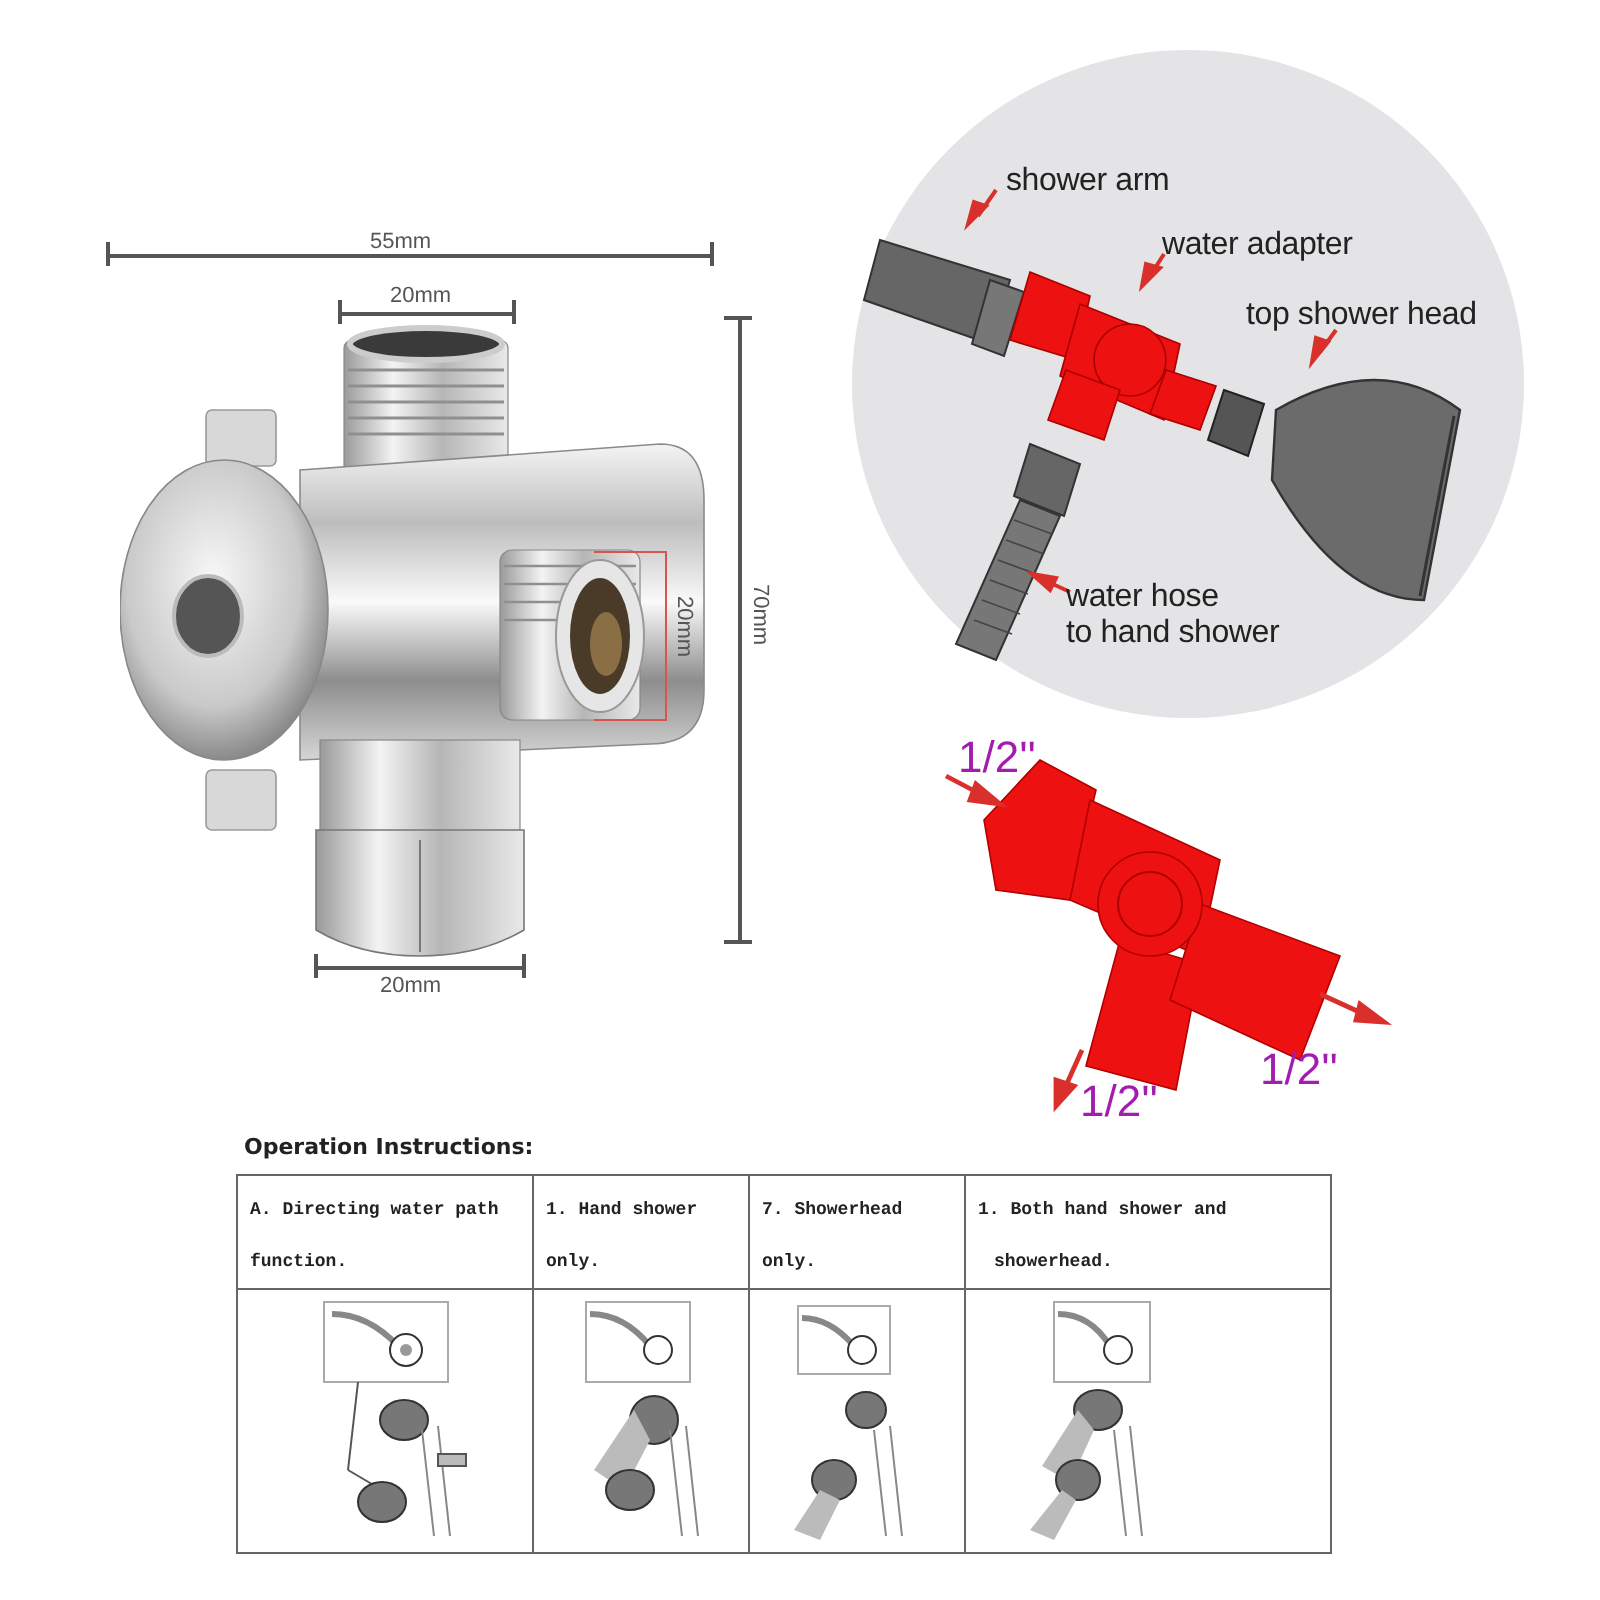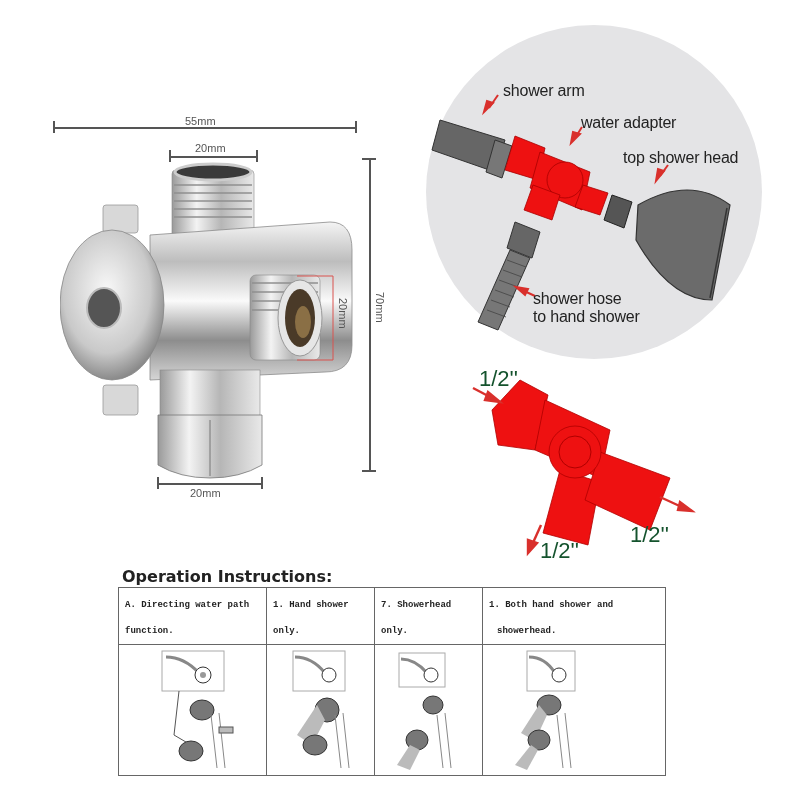--- a/index.html
+++ b/index.html
@@ -4,22 +4,22 @@
 <style>
   html,body{margin:0;padding:0;background:#fff;}
   body{width:800px;height:800px;position:relative;overflow:hidden;font-family:"Liberation Sans",sans-serif;color:#333;}
   .abs{position:absolute;}
   .dim-text{font-size:11px;color:#555;font-family:"Liberation Sans",sans-serif;}
   .hline{position:absolute;height:1.5px;background:#555;}
   .vline{position:absolute;width:1.5px;background:#555;}
   .tick-v{position:absolute;width:1.5px;height:12px;background:#555;}
   .tick-h{position:absolute;height:1.5px;width:14px;background:#555;}
   .label{position:absolute;font-size:16px;color:#222;white-space:nowrap;letter-spacing:-0.2px;text-align:right;}
-  .big-label{position:absolute;font-size:22px;color:#14532d;white-space:nowrap;text-align:center;}
-  .title{position:absolute;left:122px;top:567px;font-family:"DejaVu Sans",sans-serif;font-weight:bold;font-size:16px;color:#222;}
+  .big-label{position:absolute;font-size:22px;color:#a21caf;white-space:nowrap;text-align:center;}
+  .title{position:absolute;left:122px;top:567px;font-family:"DejaVu Sans",sans-serif;font-weight:bold;font-size:11px;color:#222;}
   table.ops{position:absolute;left:118px;top:587px;width:547px;height:180px;border-collapse:collapse;table-layout:fixed;}
   table.ops td{border:1.5px solid #666;vertical-align:top;padding:0;}
   .hdr{font-family:Liberation Mono, monospace;font-weight:bold;font-size:9px;color:#222;line-height:26px;padding:4px 6px 0 6px !important;text-align:justify;text-align-last:left;height:48px;}
   .hdr span{display:block;}
   .cell-img{height:126px;position:relative;}
 </style>
 </head>
 <body>
 
 <div>
@@ -142,21 +142,21 @@
         <polygon points="571,143 580,134 573,132"></polygon>
       <line x1="668" y1="165" x2="660" y2="176"></line>
         <polygon points="656,181 664,171 658,169"></polygon>
       <line x1="535" y1="296" x2="522" y2="290"></line>
         <polygon points="516,287 528,289 525,295"></polygon>
     </g>
   </svg>
   <div class="label" style="left:503px;top:82px;">shower arm</div>
   <div class="label" style="left:581px;top:114px;">water adapter</div>
   <div class="label" style="left:623px;top:149px;">top shower head</div>
-  <div class="label" style="left:533px;top:290px;">shower hose</div>
+  <div class="label" style="left:533px;top:290px;">water hose</div>
   <div class="label" style="left:533px;top:308px;">to hand shower</div>
 </div>
 
 <div>
   <svg class="abs" style="left:450px;top:370px;" width="260" height="200" viewBox="450 370 260 200">
     <g fill="#ee1111" stroke="#b00000" stroke-width="0.8">
       <polygon points="520,380 548,395 535,450 498,445 492,410"></polygon>
       <polygon points="545,400 610,430 600,478 535,450"></polygon>
       <polygon points="560,470 600,482 588,545 543,533"></polygon>
       <polygon points="600,452 670,478 650,530 585,500"></polygon>

